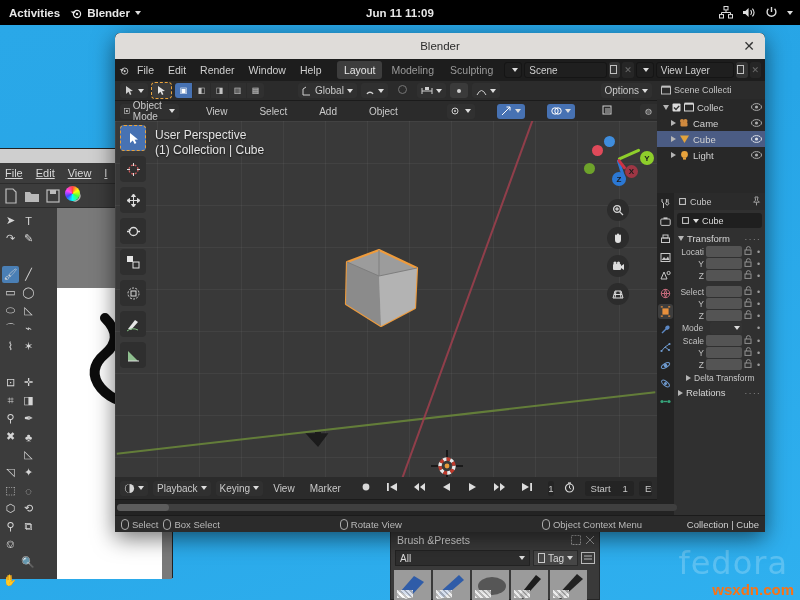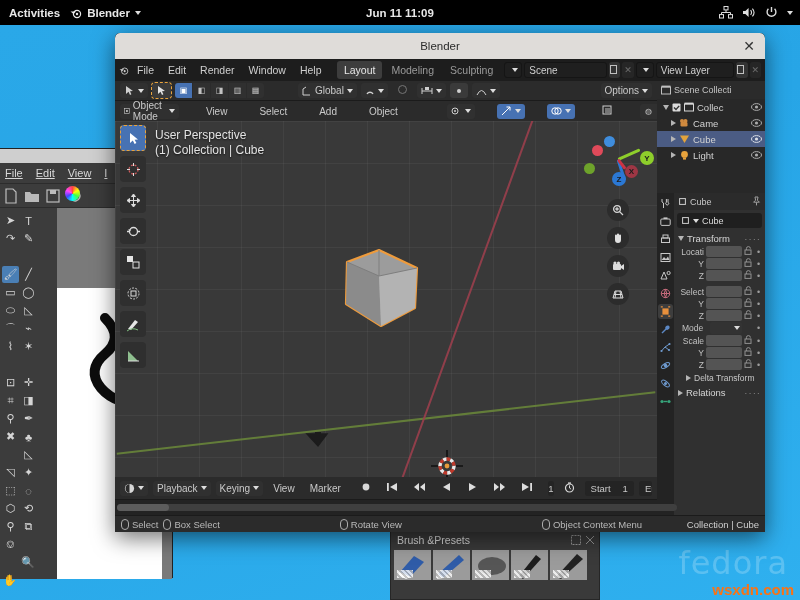--- a/index.html
+++ b/index.html
@@ -415,20 +415,37 @@
       <span>Brush &amp;Presets</span>
       <span class="dh-icons">
         <svg width="10" height="10" viewBox="0 0 10 10">
             <rect x="0.5" y="0.5" width="9" height="9" fill="none" stroke="#bbb" stroke-dasharray="2 1"></rect>
           </svg>
         <svg width="10" height="10" viewBox="0 0 10 10">
             <path d="M1 1l8 8M9 1l-8 8" stroke="#bbb"></path>
           </svg>
       </span>
     </div>
+    <div class="docker-row">
+      <div class="dd-combo">
+        <span>All</span>
+        <span class="caret-d"></span>
+      </div>
+      <div class="tag-btn">
+        <svg width="7" height="10" viewBox="0 0 7 10">
+            <rect x="0.5" y="0.5" width="6" height="9" fill="none" stroke="#ccc"></rect>
+          </svg>
+        <span>Tag</span>
+        <span class="caret-d"></span>
+      </div>
+      <svg width="14" height="12" viewBox="0 0 14 12">
+          <rect x="0.5" y="0.5" width="13" height="11" fill="none" stroke="#bbb"></rect>
+          <path d="M3 4h8M3 7h8" stroke="#bbb"></path>
+        </svg>
+    </div>
     <div class="docker-presets">
       <div class="preset">
         <svg class="pbrush" width="37" height="30" viewBox="0 0 37 30">
             <path d="M6 22 L20 6 L30 12 L16 27 Z" fill="#2f5ca8"></path>
             <path d="M6 22 L16 27 L12 29 L4 25 Z" fill="#f2f2f2"></path>
           </svg>
       </div>
       <div class="preset">
         <svg class="pbrush" width="37" height="30" viewBox="0 0 37 30">
             <path d="M5 24 L26 5 L31 10 L10 28 Z" fill="#2f5ca8"></path>

